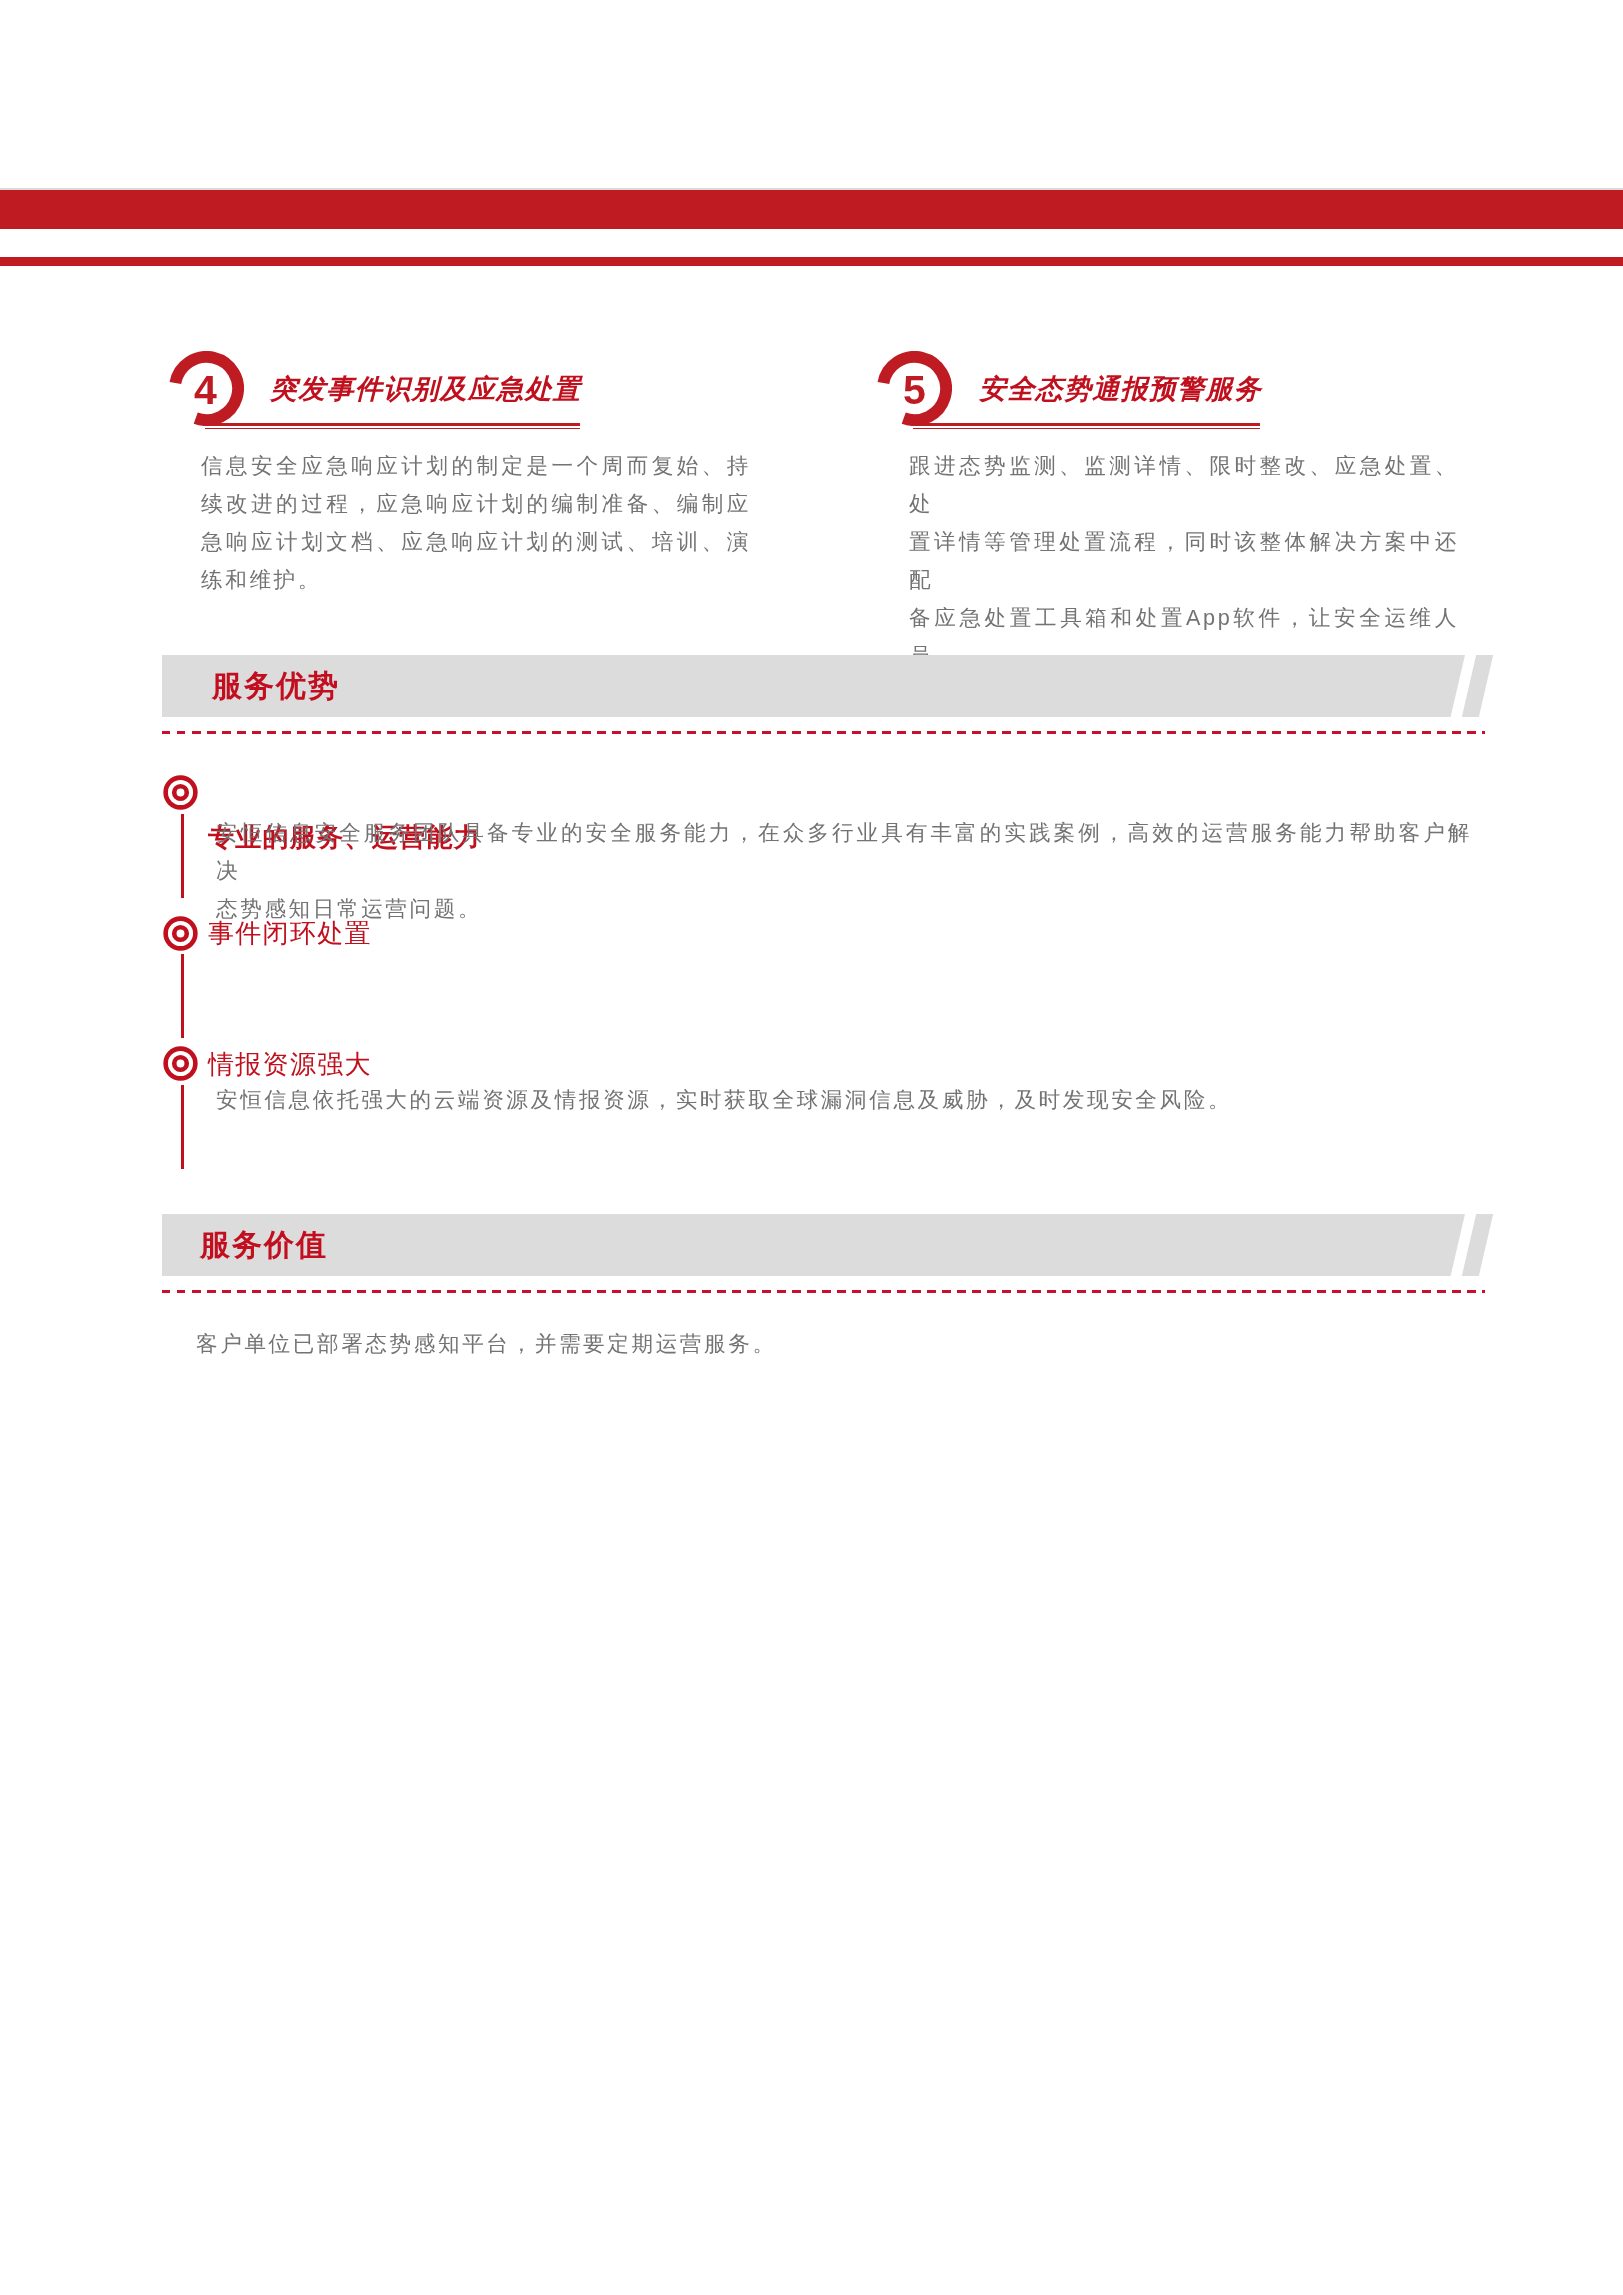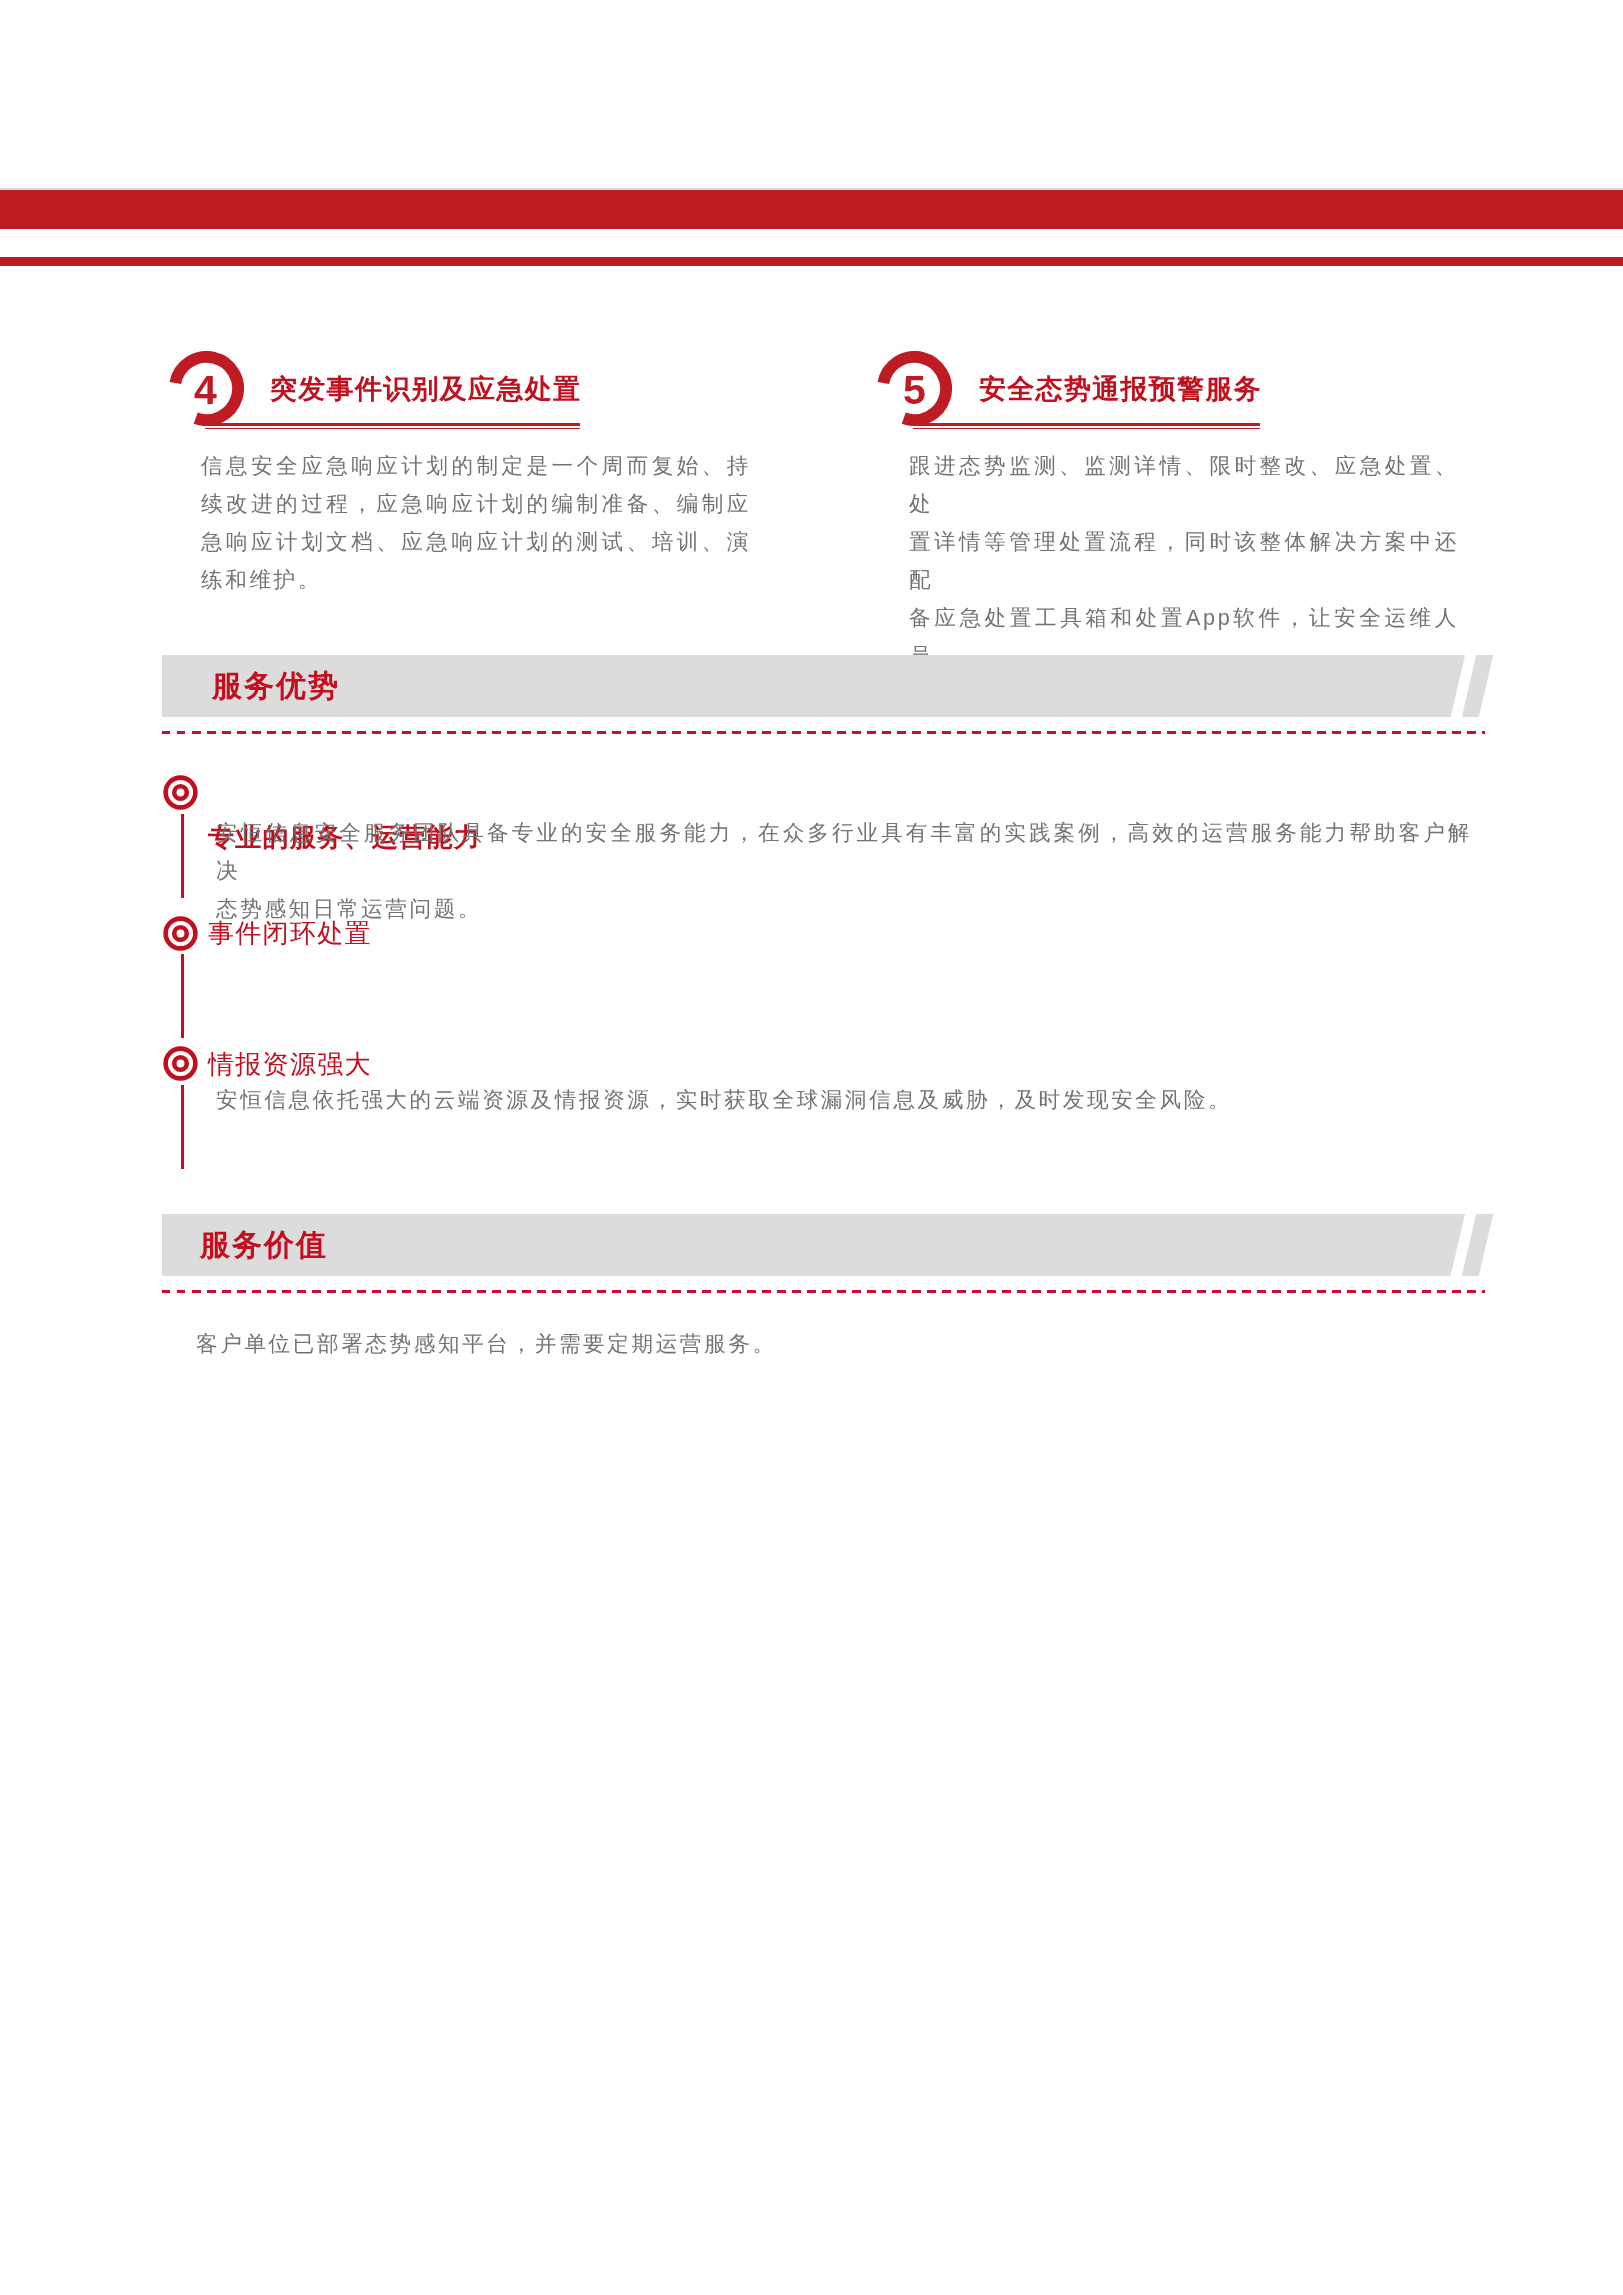--- a/index.html
+++ b/index.html
@@ -15,21 +15,21 @@
   .hairline{left:0;top:188px;width:1624px;height:2px;background:#d9d9d9;}
   .band-thick{left:0;top:190px;width:1624px;height:39px;background:#be1b23;}
   .band-thin{left:0;top:257px;width:1624px;height:9.2px;background:#be1b23;}
   
   .marker-svg{width:75px;height:75px;top:351px;}
   .m4{left:169px;} .m5{left:877px;}
   .digit{top:369px;width:39px;height:43px;line-height:43px;text-align:center;
          font-size:41px;font-weight:700;color:#be1b23;}
   .d4{left:186px;} .d5{left:895px;}
   .sec-title{top:374px;height:31px;line-height:31px;font-size:27px;font-weight:700;
-             color:#c0101e;letter-spacing:1.3px;white-space:nowrap;}
+             color:#c0101e;letter-spacing:1.3px;white-space:nowrap;font-style:italic;}
   .t4{left:270px;} .t5{left:979px;}
   .sec-line{top:423px;height:3.3px;background:#be1b23;}
   .sec-line-thin{top:428px;height:1.3px;background:#be1b23;}
   .l4{left:205px;width:375px;} .l5{left:913px;width:347px;}
   
   .col-para{top:447px;width:550px;font-size:21.6px;line-height:38px;
             color:#737373;letter-spacing:2.6px;}
   .p4{left:201px;} .p5{left:909px;}
   .jline{text-align:justify;text-align-last:justify;}
   .jline.last{text-align-last:left;}

